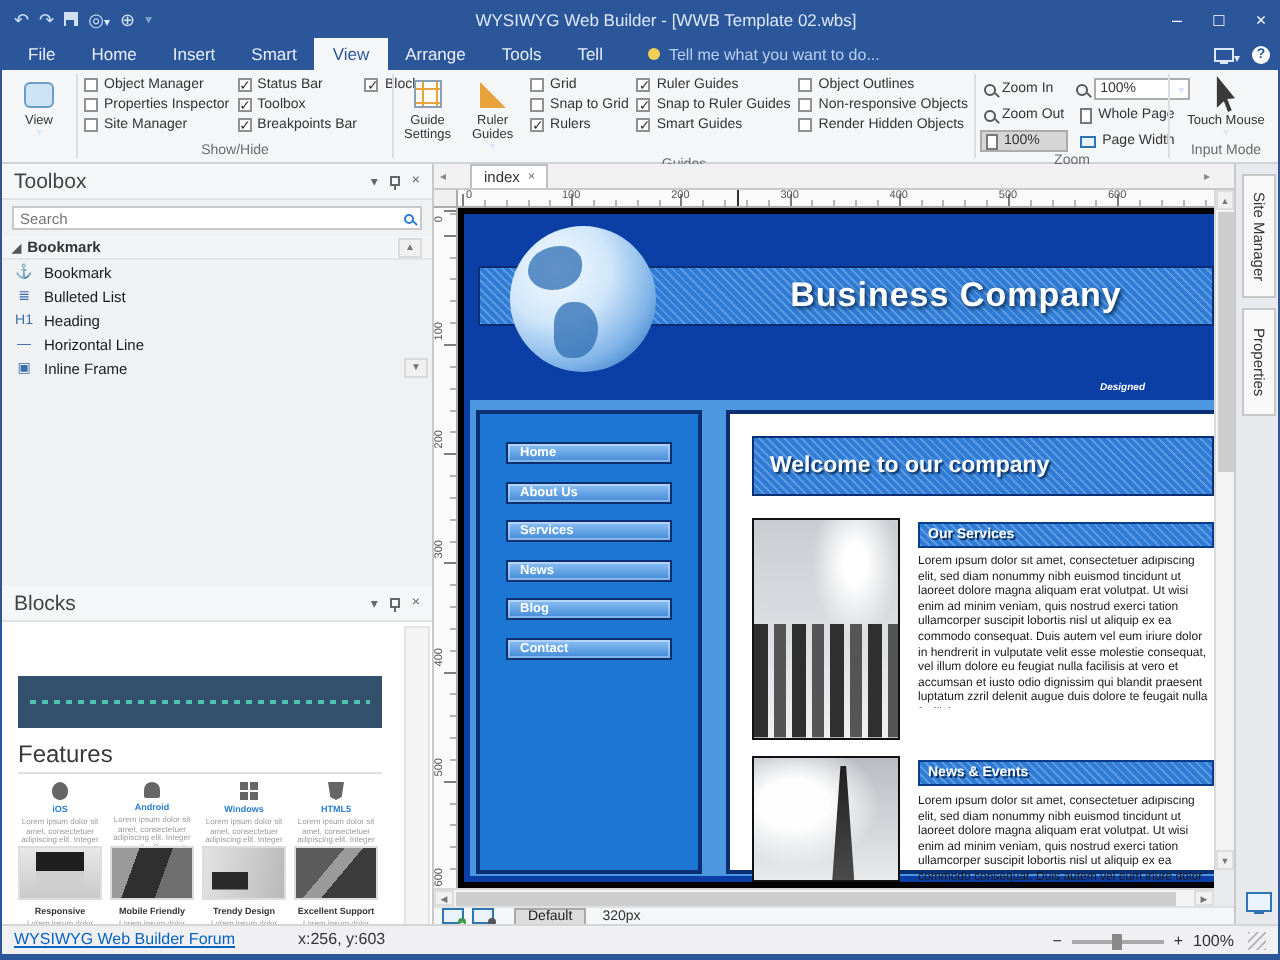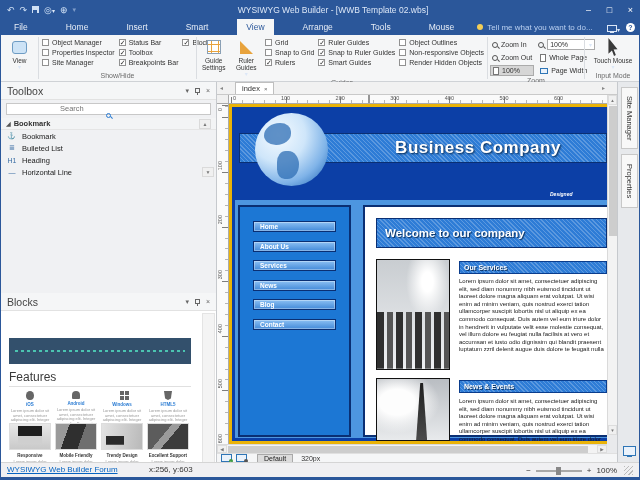--- a/index.html
+++ b/index.html
@@ -13,21 +13,21 @@
   .qat { display:flex; align-items:center; gap:5px; padding-left:6px; font-size:9px; color:#CFE0F5; }
   .floppy { width:7px; height:7px; background:#CFE0F5; position:relative; display:inline-block; }
   .floppy::after { content:""; position:absolute; left:1px; bottom:0; width:4px; height:3px; background:#2B579A; }
   .qat .sep { color:#7f9cc9; font-size:7px; }
   .title { position:absolute; left:0; right:0; text-align:center; font-size:8.5px; pointer-events:none;padding-left:24px; }
   .winbtns { position:absolute; right:0; top:0; height:19px; display:flex; }
   .winbtn { width:21px; height:19px; display:flex; align-items:center; justify-content:center; font-size:9px; color:#fff; }
 
   
   .tabrow { position:absolute; left:0; top:19px; width:640px; height:16px; background:#2B579A; display:flex; align-items:flex-end; }
-  .tabs { display:flex; padding-left:4px; height:16px;gap:20px; }
+  .tabs { display:flex; padding-left:4px; height:16px; }
   .rtab { padding:0 9px; font-size:8.5px; color:#E8EEF7; display:flex; align-items:center; height:16px; }
   .rtab.active { background:#F5F6F7; color:#2B579A; }
   .tellme { display:flex; align-items:center; gap:4px; margin-left:14px; font-size:8px; color:#B9CFF0; height:16px; }
   .bulb-icon { width:6px; height:6px; border-radius:50%; background:#F3CE57; display:inline-block; }
   .tr-icons { position:absolute; right:6px; top:0; height:16px; display:flex; align-items:center; gap:6px; }
   .monitor-ico { width:10px; height:7px; border:1px solid #DCE7F7; position:relative; display:inline-block; }
   .monitor-ico::after { content:""; position:absolute; left:2px; bottom:-2px; width:4px; height:1px; background:#DCE7F7; }
   .dd { font-size:6px; color:#DCE7F7; }
   .help-ico { width:9px; height:9px; border-radius:50%; background:#fff; color:#2B579A; font-size:7px; font-weight:bold;
               display:flex; align-items:center; justify-content:center; }
@@ -67,21 +67,21 @@
 
   
   .leftdock { position:absolute; left:0; top:82px; width:216px; height:380px; background:#F0F1F3; border-right:1px solid #C6C9CD; }
   .panel-hdr { height:18px; display:flex; align-items:center; background:#F5F6F7; border-bottom:1px solid #E2E2E2;
                padding:0 6px; font-size:10.5px; color:#444; }
   .panel-hdr .sp { flex:1; }
   .phi { font-size:7px; color:#666; margin-left:6px; }
   .pin-icon { display:inline-block; width:5px; height:5px; border:1px solid #666; margin-left:6px; position:relative; }
   .pin-icon::after { content:""; position:absolute; left:1px; bottom:-3px; width:1px; height:3px; background:#666; }
 
-  .searchrow { margin:3px 5px; height:12px; background:#fff; border:1px solid #C8C8C8; display:flex; align-items:center; padding:0 3px;flex-direction:column; }
+  .searchrow { margin:3px 5px; height:12px; background:#fff; border:1px solid #C8C8C8; display:flex; align-items:center; padding:0 3px; }
   .searchrow input { flex:1; border:none; outline:none; font-size:7.5px; color:#444; background:transparent; }
   .smag { width:5px; height:5px; border:1.2px solid #2B7CD3; border-radius:50%; position:relative; flex:none; }
   .smag::after { content:""; position:absolute; width:3px; height:1px; background:#2B7CD3; right:-3px; bottom:-1px; transform:rotate(45deg); }
 
   .sectionrow { height:12px; display:flex; align-items:center; background:#F3F4F5; border-bottom:1px solid #E5E5E5;
                 font-size:7.5px; font-weight:bold; color:#333; padding:0 5px; gap:3px; }
   .sectionrow .exp { font-size:6px; color:#555; }
   .scrollbtn { width:12px; height:10px; background:#F0F0F0; border:1px solid #DADADA; color:#777; font-size:5px;
                display:flex; align-items:center; justify-content:center; }
   .tb-list { position:relative; }
@@ -131,21 +131,21 @@
             overflow:hidden; }
   .hruler span { position:absolute; top:0; font-size:5.5px; color:#555; transform:translateX(-50%); }
   .hmarker { position:absolute; top:0; width:1px; height:9px; background:#333; }
   .vruler { position:absolute; left:0; top:22px; width:12px; height:340px; background:#FAFAFA; border-right:1px solid #ABABAB;
             background-image:repeating-linear-gradient(0deg,#7e7e7e 0 1px,transparent 1px 54.6px),
                              repeating-linear-gradient(0deg,#b5b5b5 0 1px,transparent 1px 10.92px);
             background-size:6px 100%,3px 100%; background-position:right 2px,right 2px; background-repeat:repeat-y;
             overflow:hidden; }
   .vruler span { position:absolute; left:0px; font-size:5.5px; color:#555; writing-mode:vertical-rl; transform:rotate(180deg); }
   .corner { position:absolute; left:0; top:13px; width:12px; height:9px; background:#F0F0F0; border-right:1px solid #ABABAB; border-bottom:1px solid #ABABAB; }
-  .viewport { position:absolute; left:12px; top:22px; width:378px; height:340px; background:#eab308; overflow:hidden; }
+  .viewport { position:absolute; left:12px; top:22px; width:378px; height:340px; background:#000000; overflow:hidden; }
 
   .page { position:absolute; left:3px; top:3px; width:375px; height:334px; background:#0C3FA6; }
   .hatch { background-color:#2E7CD6;
            background-image:repeating-linear-gradient(45deg,rgba(255,255,255,.22) 0 1px,rgba(255,255,255,0) 1px 3px); }
   .pg-band { position:absolute; left:7px; top:26px; width:368px; height:30px; border:1px solid #0A2F73; }
   .globe { position:absolute; left:23px; top:6px; width:73px; height:73px; border-radius:50%;
            background:radial-gradient(circle at 32% 30%, #F4FAFF, #CFE6FA 38%, #7FB3E8 68%, #3A7CC4 88%, #2A62A6); }
   .globe::before { content:""; position:absolute; left:12%; top:14%; width:38%; height:30%; background:#2E6DB4; border-radius:60% 40% 55% 45%; opacity:.75; }
   .globe::after { content:""; position:absolute; left:30%; top:52%; width:30%; height:38%; background:#2E6DB4; border-radius:45% 55% 60% 40%; opacity:.75; }
   .pg-company { position:absolute; left:120px; top:31px; width:252px; text-align:center; color:#fff;
@@ -236,21 +236,21 @@
 
   <div class="tabrow">
     <div class="tabs" id="ribbonTabs">
         <span class="rtab">File</span>
         <span class="rtab">Home</span>
         <span class="rtab">Insert</span>
         <span class="rtab">Smart</span>
         <span class="rtab active">View</span>
         <span class="rtab">Arrange</span>
         <span class="rtab">Tools</span>
-        <span class="rtab">Mouse</span>
+        <span class="rtab">Tell</span>
       </div>
     <div class="tellme">
       <span class="bulb-icon"></span>
       <span>Tell me what you want to do...</span>
     </div>
     <div class="tr-icons">
       <span><span class="monitor-ico"></span><span class="dd">▾</span></span>
       <span class="help-ico">?</span>
     </div>
   </div>
@@ -459,20 +459,24 @@
           <span>Bulleted List</span>
         </div>
         <div class="tb-item">
           <span class="tb-icon">H1</span>
           <span>Heading</span>
         </div>
         <div class="tb-item">
           <span class="tb-icon">—</span>
           <span>Horizontal Line</span>
         </div>
+        <div class="tb-item">
+          <span class="tb-icon">▣</span>
+          <span>Inline Frame</span>
+        </div>
         <span class="scrollbtn tb-down">▼</span>
       </div>
 
     <div class="blockspanel">
       <div class="panel-hdr">
         <span>Blocks</span>
         <span class="sp"></span>
         <span class="phi">▾</span>
         <span class="pin-icon"></span>
         <span class="phi">×</span>

